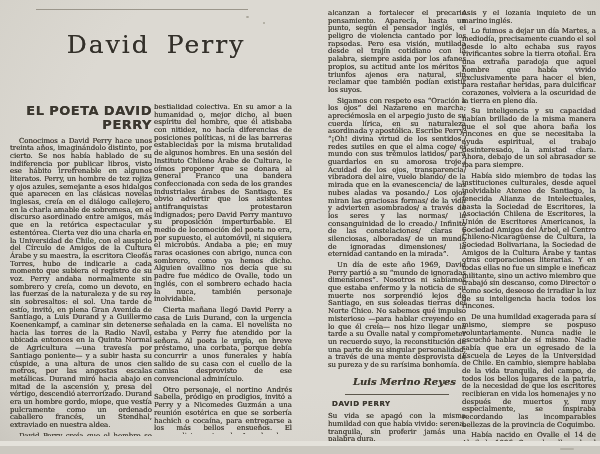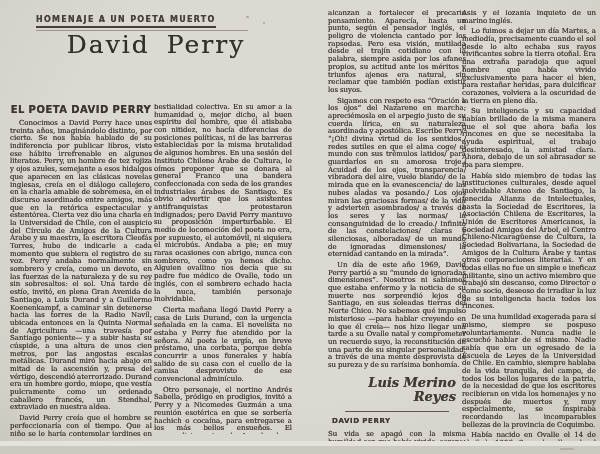--- a/index.html
+++ b/index.html
@@ -49,26 +49,26 @@
     word-spacing:-0.3px;
   }
   .col-1{left:10px;  top:104px; width:142px; height:332px;}
   .col-2{left:154px; top:104px; width:138px; height:330px;}
   .col-3{left:328px; top:10px;  width:138px; height:438px;}
   .col-4{left:462px; top:10px;  width:134px; height:438px;}
   .col p{margin:0 0 3px;text-indent:9px;}
   .col p.cont{text-indent:0;}
   .col-heading{
     font-family:"DejaVu Sans", sans-serif;
-    font-size:10px;font-weight:bold;letter-spacing:0.5px;
-    margin:0 0 5px;text-indent:0;text-align:center;color:#3b372f;
+    font-size:13px;font-weight:bold;letter-spacing:0.5px;
+    margin:0 0 5px;text-indent:0;text-align:right;color:#3b372f;
   }
   .signature{
     text-align:right;font-style:italic;font-weight:bold;
-    font-size:13px;margin:6px 10px 7px 0;text-indent:0;
+    font-size:10px;margin:6px 10px 7px 0;text-indent:0;
   }
   .section-rule{border:0;border-top:1px solid #5c574c;width:76%;margin:3px auto 6px auto;}
   .section-heading{
     font-family:"DejaVu Sans", sans-serif;
     font-size:7px;font-weight:bold;letter-spacing:0.6px;
     margin:0 0 5px 4px;text-indent:0;text-align:left;color:#3b372f;
   }
   
   .scan-band-light{position:absolute;left:0;right:0;bottom:8px;height:5px;background:#e4e2db;}
   .scan-band{position:absolute;left:0;right:0;bottom:0;height:8px;background:#cbc8c0;}
@@ -76,21 +76,20 @@
   .speck-a{left:246px;top:16px;width:3px;height:2px;}
   .speck-b{left:263px;top:22px;width:2px;height:2px;}
   .speck-c{left:560px;top:448px;width:14px;height:2px;background:#b4b0a6;border-radius:1px;}
 </style>
 </head>
 <body>
 
 <div class="page">
 
   <div class="kicker-wrap">
-    <span class="kicker">HOMENAJE A UN POETA MUERTO</span>
     <div class="kicker-rule"></div>
   </div>
 
   <div class="masthead">
     <h1 class="title">David Perry</h1>
   </div>
 
   <div class="col col-1">
     <h3 class="col-heading">EL POETA DAVID PERRY</h3>
     <p>Conocimos a David Perry hace unos treinta años, imaginándolo distinto, por cierto. Se nos había hablado de su indiferencia por publicar libros, visto ese hábito irrefrenable en algunos literatos. Perry, un hombre de tez rojiza y ojos azules, semejante a esos hidalgos que aparecen en las clásicas novelas inglesas, creía en el diálogo callejero, en la charla amable de sobremesa, en el discurso asordinado entre amigos, más que en la retórica espectacular y estentórea. Cierta vez dio una charla en la Universidad de Chile, con el auspicio del Círculo de Amigos de la Cultura Árabe y su maestra, la escritora Cleofás Torres, hubo de indicarle a cada momento que subiera el registro de su voz. Perry andaba normalmente sin sombrero y creía, como un devoto, en las fuerzas de la naturaleza y de su rey sin sobresaltos: el sol. Una tarde de estío, invitó, en plena Gran Avenida de Santiago, a Luis Durand y a Guillermo Koenenkampf, a caminar sin detenerse hacia las torres de la Radio Navíl, ubicada entonces en la Quinta Normal de Agricultura —una travesía por Santiago poniente— y a subir hasta su cúspide, a una altura de unos cien metros, por las angostas escalas metálicas. Durand miró hacia abajo en mitad de la ascensión y, presa del vértigo, descendió aterrorizado. Durand era un hombre gordo, miope, que vestía pulcramente como un ordenado caballero francés, un Stendhal, extraviado en nuestra aldea.</p>

